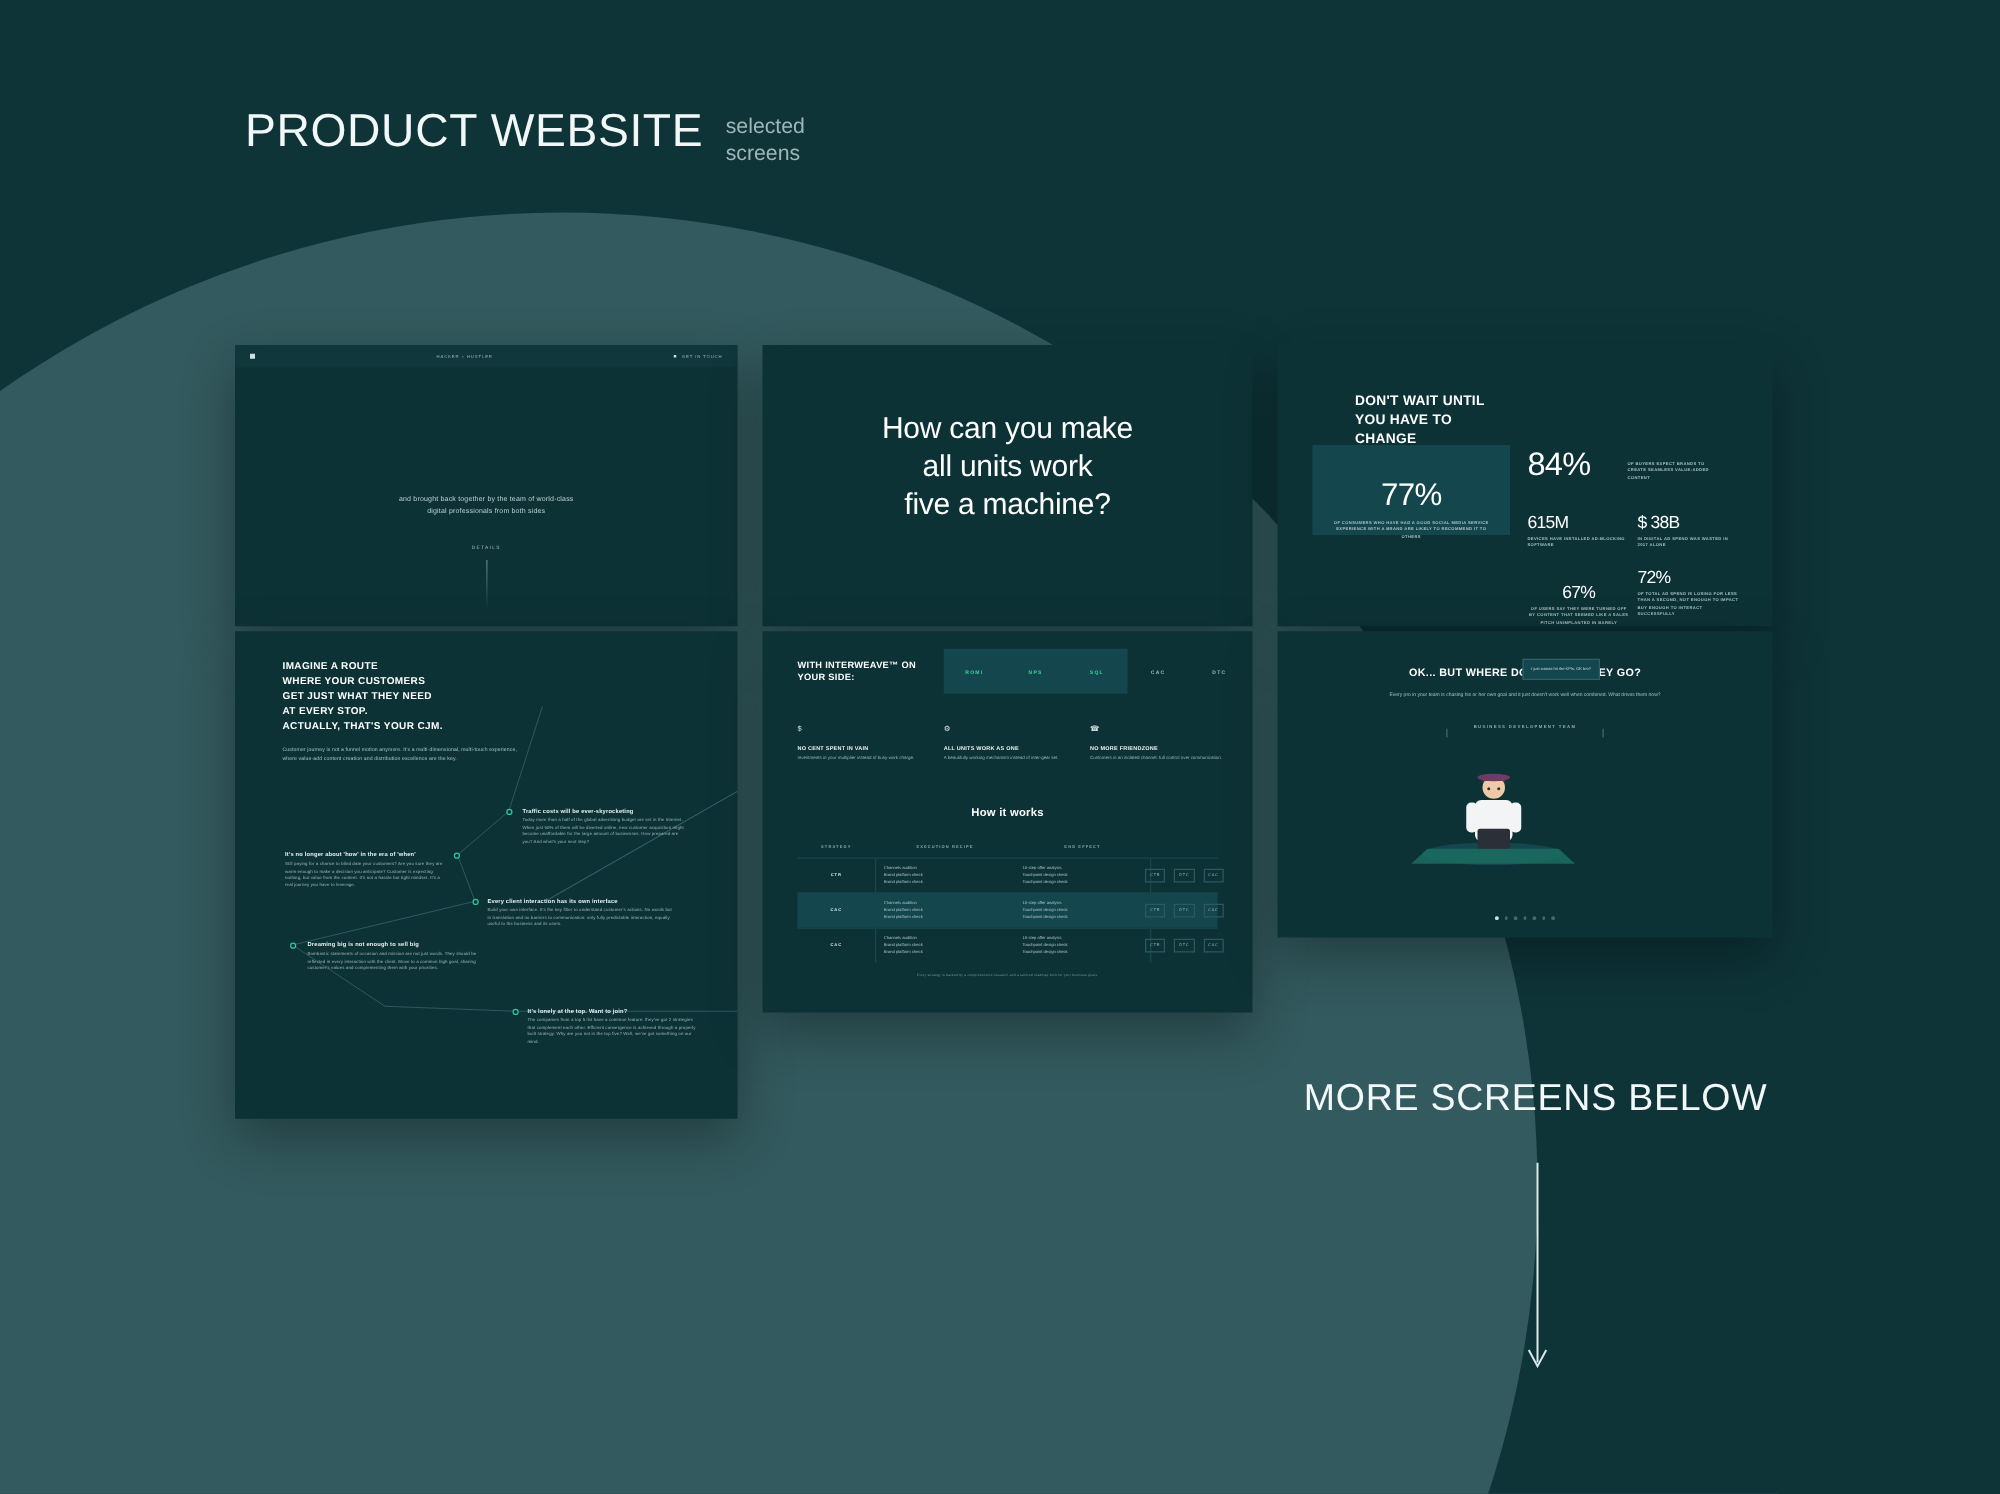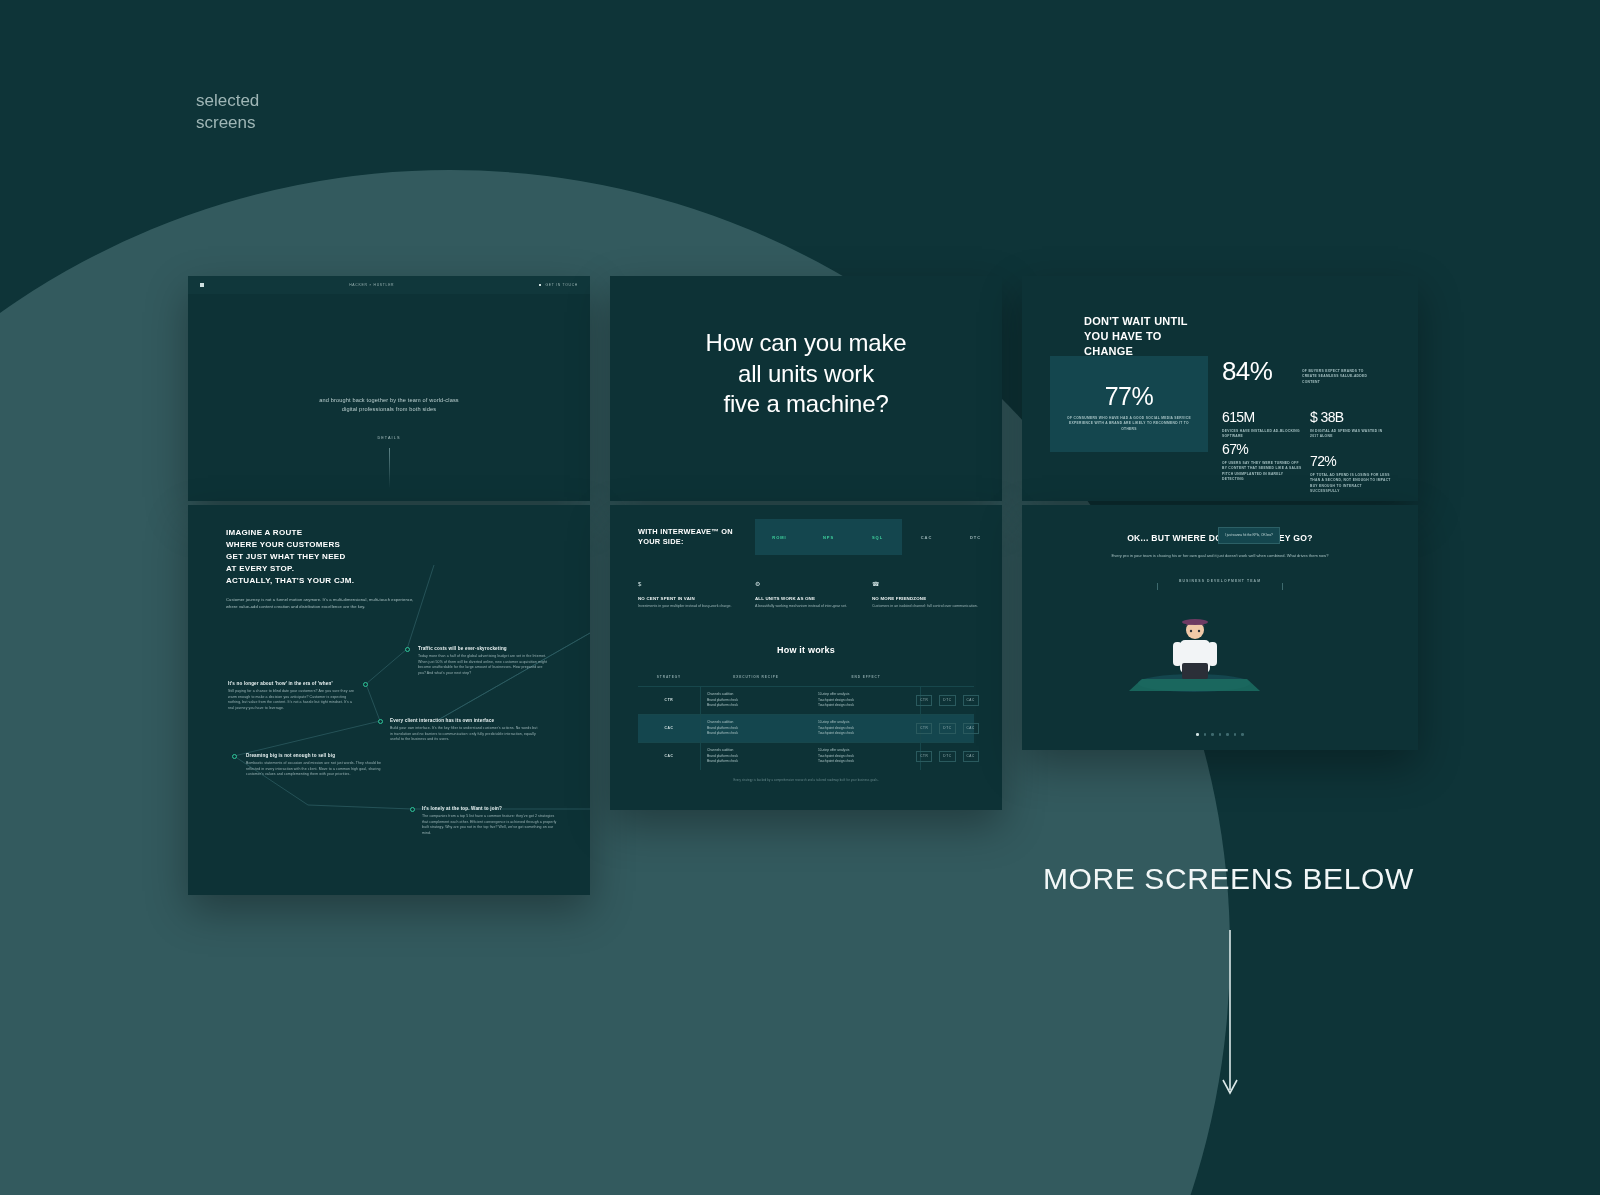--- a/index.html
+++ b/index.html
@@ -80,21 +80,21 @@
   }
 
   
   #card-stats { left: 1022px; top: 276px; width: 396px; height: 225px; }
   #stats-head {
     position: absolute; left: 62px; top: 38px; width: 120px;
     font-size: 11px; font-weight: bold; line-height: 1.36;
     color: #ffffff; letter-spacing: .25px;
   }
   #stat-hero-panel {
-    position: absolute; left: 28px; top: 80px; width: 158px; height: 96px;
+    position: absolute; left: 28px; top: 80px; width: 158px; height: 72px;
     background: #14464e;
   }
   #stat-hero-val {
     position: absolute; top: 26px; left: 0; right: 0; text-align: center;
     font-size: 25px; color: #ffffff; font-weight: 400; letter-spacing: -.5px;
   }
   #stat-hero-cap {
     position: absolute; top: 60px; left: 14px; right: 14px; text-align: center;
     font-size: 3.3px; line-height: 1.6; color: #a8c4c6; letter-spacing: .3px;
     font-weight: bold;
@@ -103,21 +103,21 @@
   .stat-big .sv { font-size: 26px; color: #fff; letter-spacing: -.6px; line-height: 1; }
   .stat-big .sv.sm { font-size: 14px; }
   .stat-big .sc {
     font-size: 3.3px; line-height: 1.6; color: #a5c0c2; letter-spacing: .3px;
     font-weight: bold; margin-top: 5px;
   }
   #stat-84 { left: 200px; top: 34px; width: 88px; }
   #stat-84 .sc { position: absolute; left: 80px; top: 6px; width: 72px; }
   #stat-615 { left: 200px; top: 86px; width: 82px; }
   #stat-38 { left: 288px; top: 86px; width: 82px; }
-  #stat-67 { left: 200px; top: 118px; width: 82px; }
+  #stat-67 { left: 200px; top: 142px; width: 82px; text-align: center; }
   #stat-72 { left: 288px; top: 130px; width: 82px; }
 
   
   #card-cjm { left: 188px; top: 505px; width: 402px; height: 390px; }
   #cjm-head {
     position: absolute; left: 38px; top: 22px; width: 240px;
     font-size: 8px; font-weight: bold; line-height: 1.5;
     color: #ffffff; letter-spacing: .3px;
   }
   #cjm-body {
@@ -242,20 +242,21 @@
   #arrow { position: absolute; left: 1222px; top: 930px; z-index: 6; }
 </style>
 </head>
 <body>
 
 <div id="bg-wrap">
   <div id="bg-circle"></div>
 </div>
 
 <div id="title-row">
+  <div id="title-main">PRODUCT WEBSITE</div>
   <div id="title-sub">selected<br>screens</div>
 </div>
 
 <div class="card" id="card-hero">
   <div id="hero-nav">
     <span class="nl">
       <i class="nav-dot"></i>
     </span>
     <span>HACKER × HUSTLER</span>
     <span class="nl">

